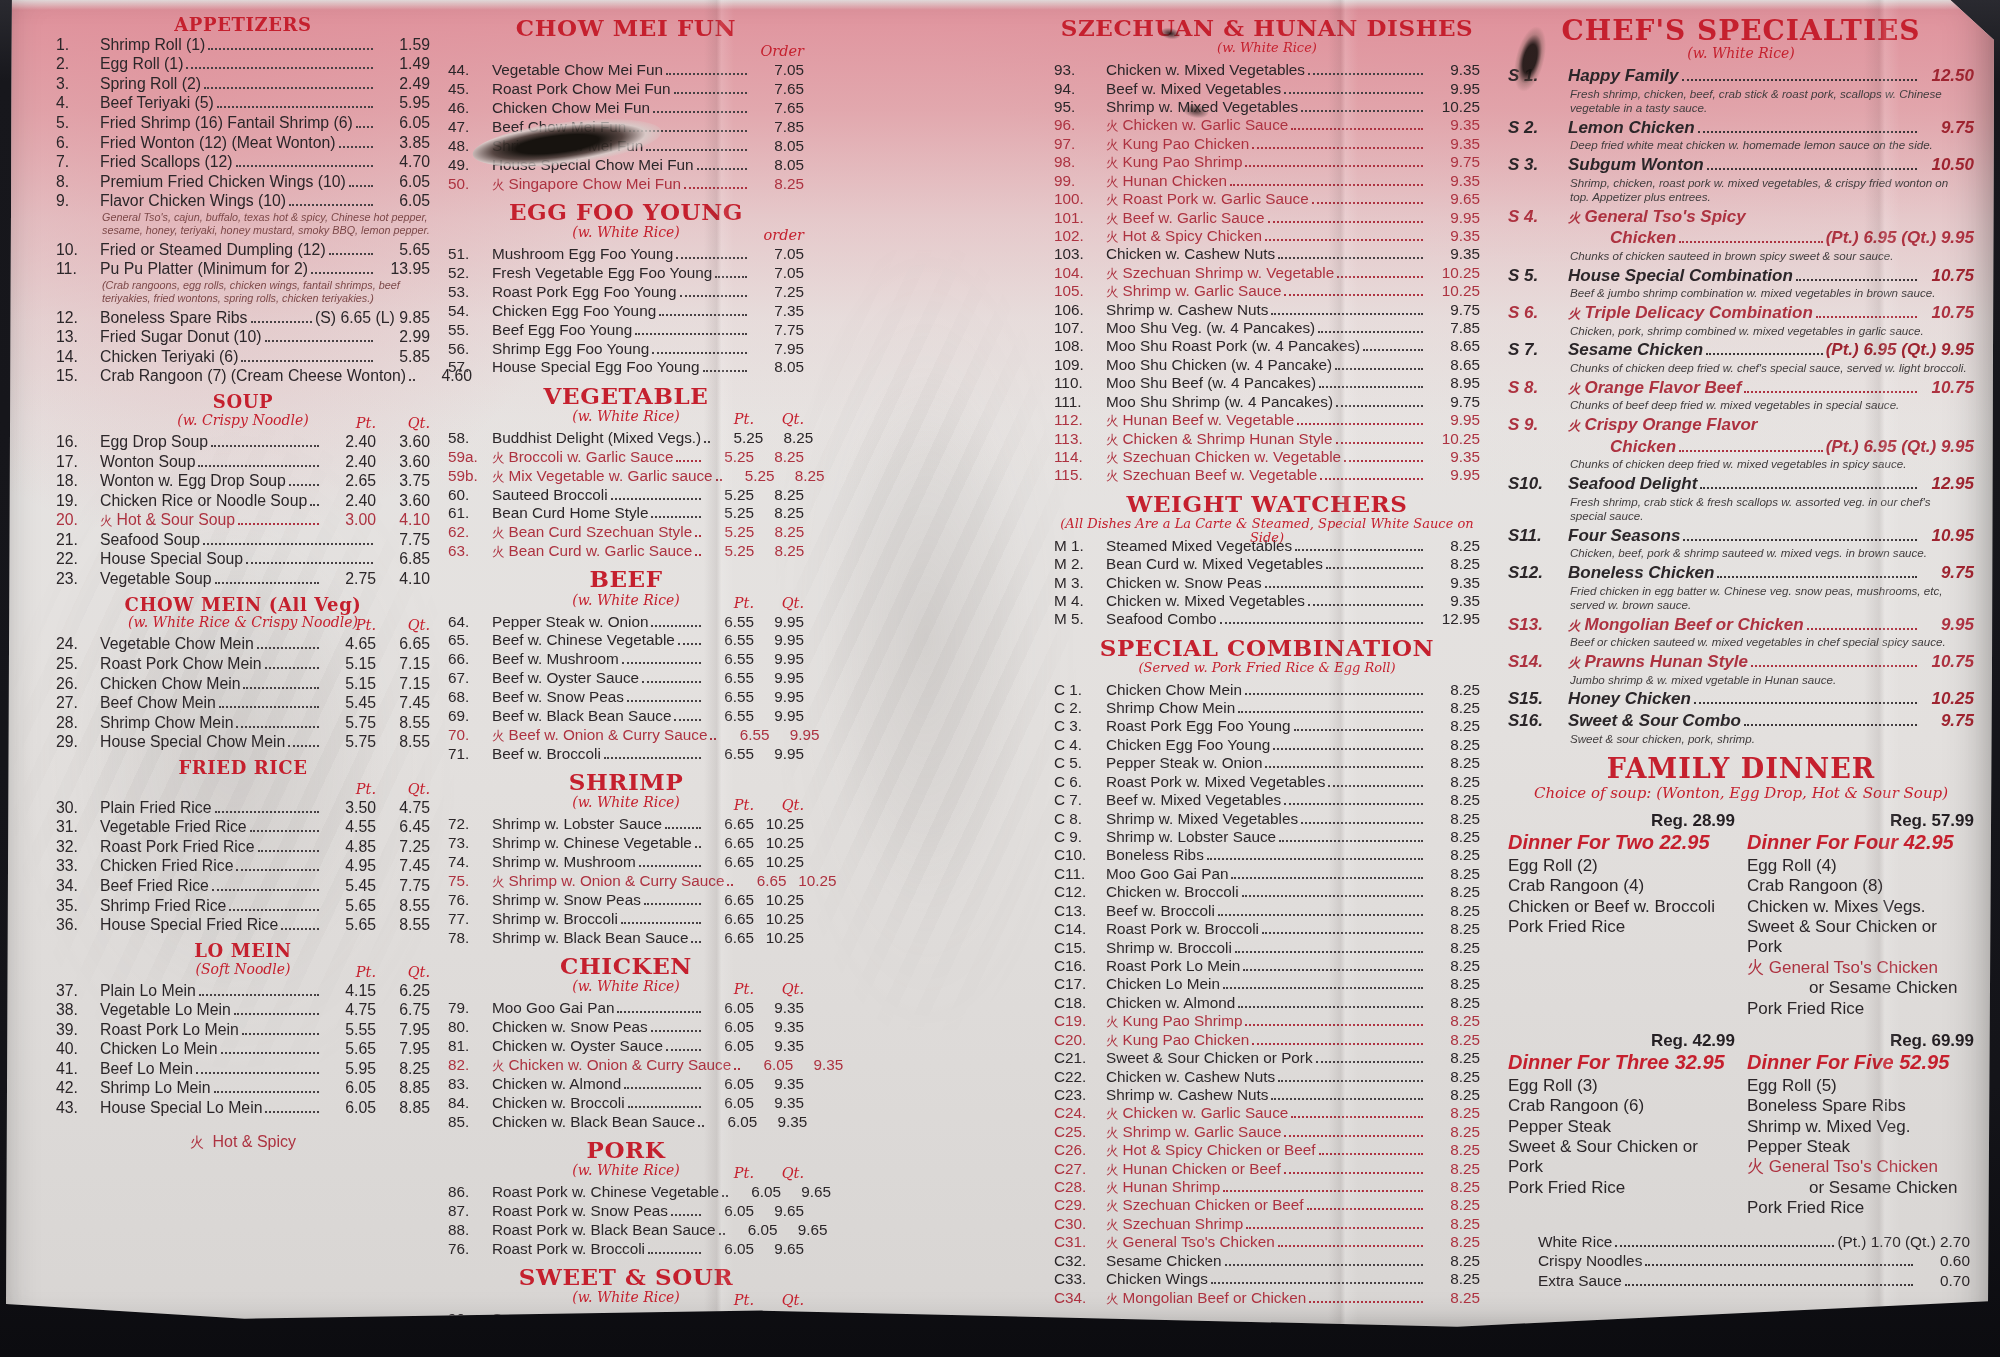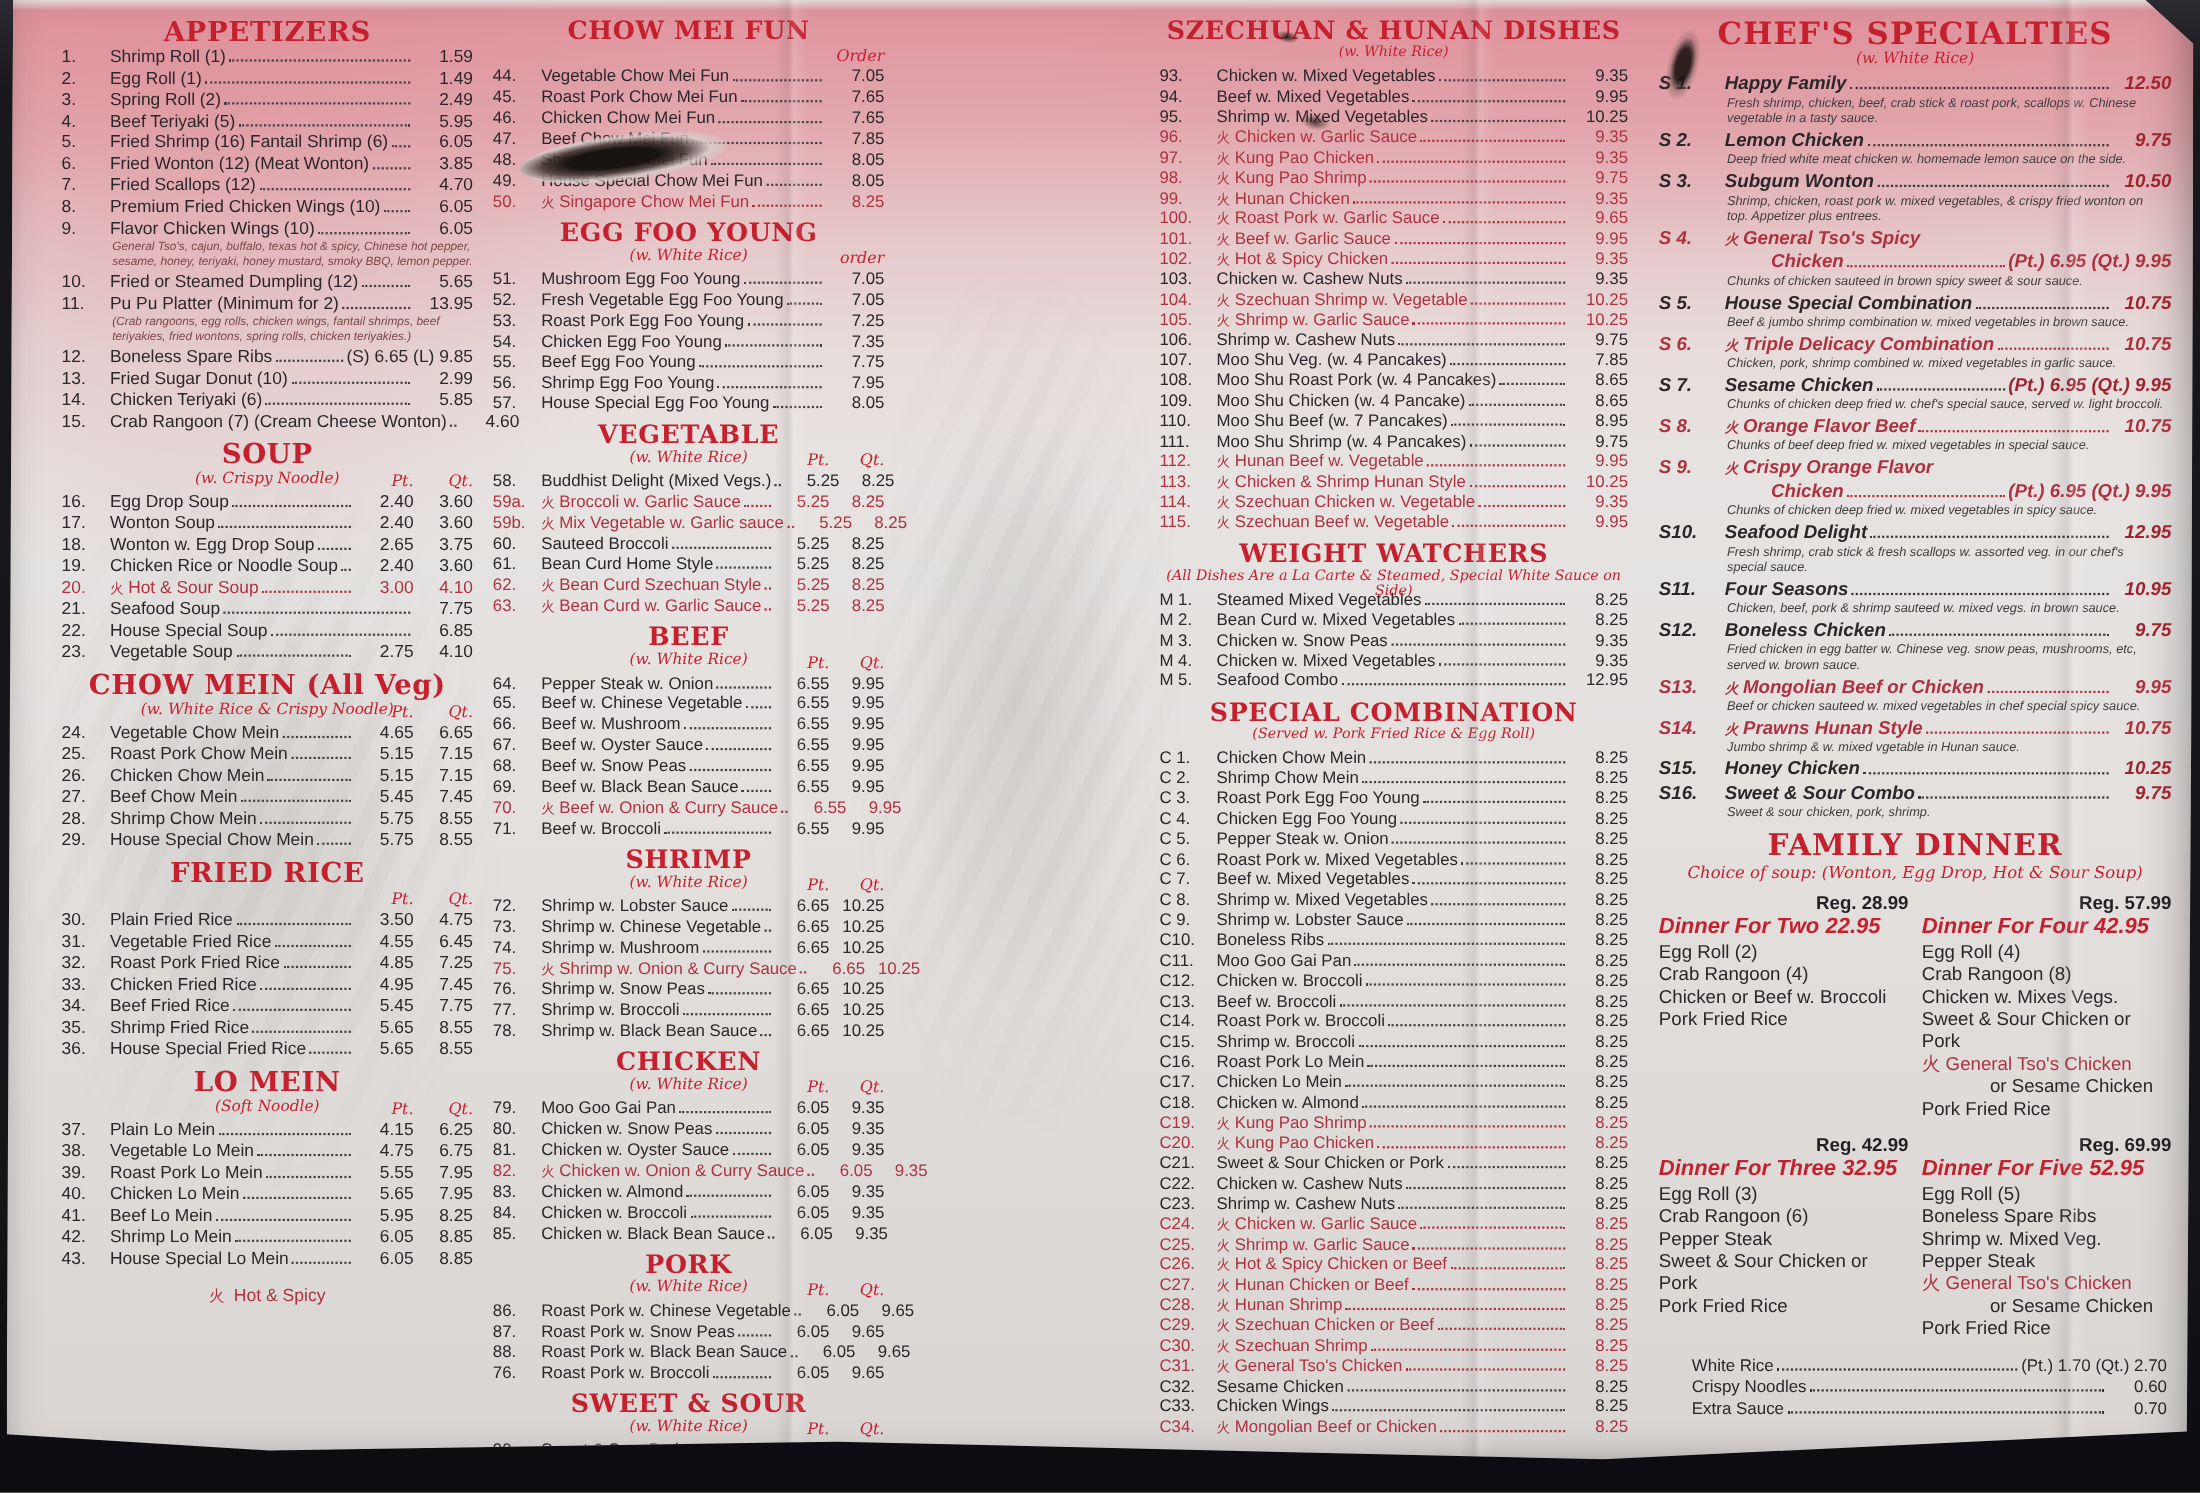--- a/index.html
+++ b/index.html
@@ -51,21 +51,21 @@
   .c1{left:442px;width:356px;}
   .c2{left:1048px;width:426px;}
   .c3{left:1502px;width:466px;}
 
   .sec{margin-bottom:8px;}
   .sec-title{
     text-align:center;color:var(--red);
     font-family:"DejaVu Serif","Liberation Serif",serif;
     font-weight:bold;letter-spacing:.6px;margin:2px 0 1px;line-height:1.05;
   }
-  .c0 .sec-title{font-size:25px;}
+  .c0 .sec-title{font-size:18px;}
   .c1 .sec-title{font-size:23px;}
   .c2 .sec-title{font-size:23px;}
   .c3 .sec-title{font-size:28px;letter-spacing:1px;}
   .sec-sub{position:relative;height:18px;margin-bottom:2px;}
   .sub-text{position:absolute;left:0;right:0;text-align:center;
     font-family:"DejaVu Serif","Liberation Serif",serif;font-style:italic;
     color:var(--red);font-size:14px;line-height:1.1;}
   .c2 .sub-text{font-size:13px;}
   .col-labels{position:absolute;right:0;top:1px;}
   .col-lab{display:inline-block;width:54px;text-align:right;
@@ -962,21 +962,21 @@
           <span class="pw">8.65</span>
         </div>
         <div class="row">
           <span class="num">109.</span>
           <span class="iname">Moo Shu Chicken (w. 4 Pancake)</span>
           <span class="leader"></span>
           <span class="pw">8.65</span>
         </div>
         <div class="row">
           <span class="num">110.</span>
-          <span class="iname">Moo Shu Beef (w. 7 Pancakes)</span>
+          <span class="iname">Moo Shu Beef (w. 4 Pancakes)</span>
           <span class="leader"></span>
           <span class="pw">8.95</span>
         </div>
         <div class="row">
           <span class="num">111.</span>
           <span class="iname">Moo Shu Shrimp (w. 4 Pancakes)</span>
           <span class="leader"></span>
           <span class="pw">9.75</span>
         </div>
         <div class="row spicy">

